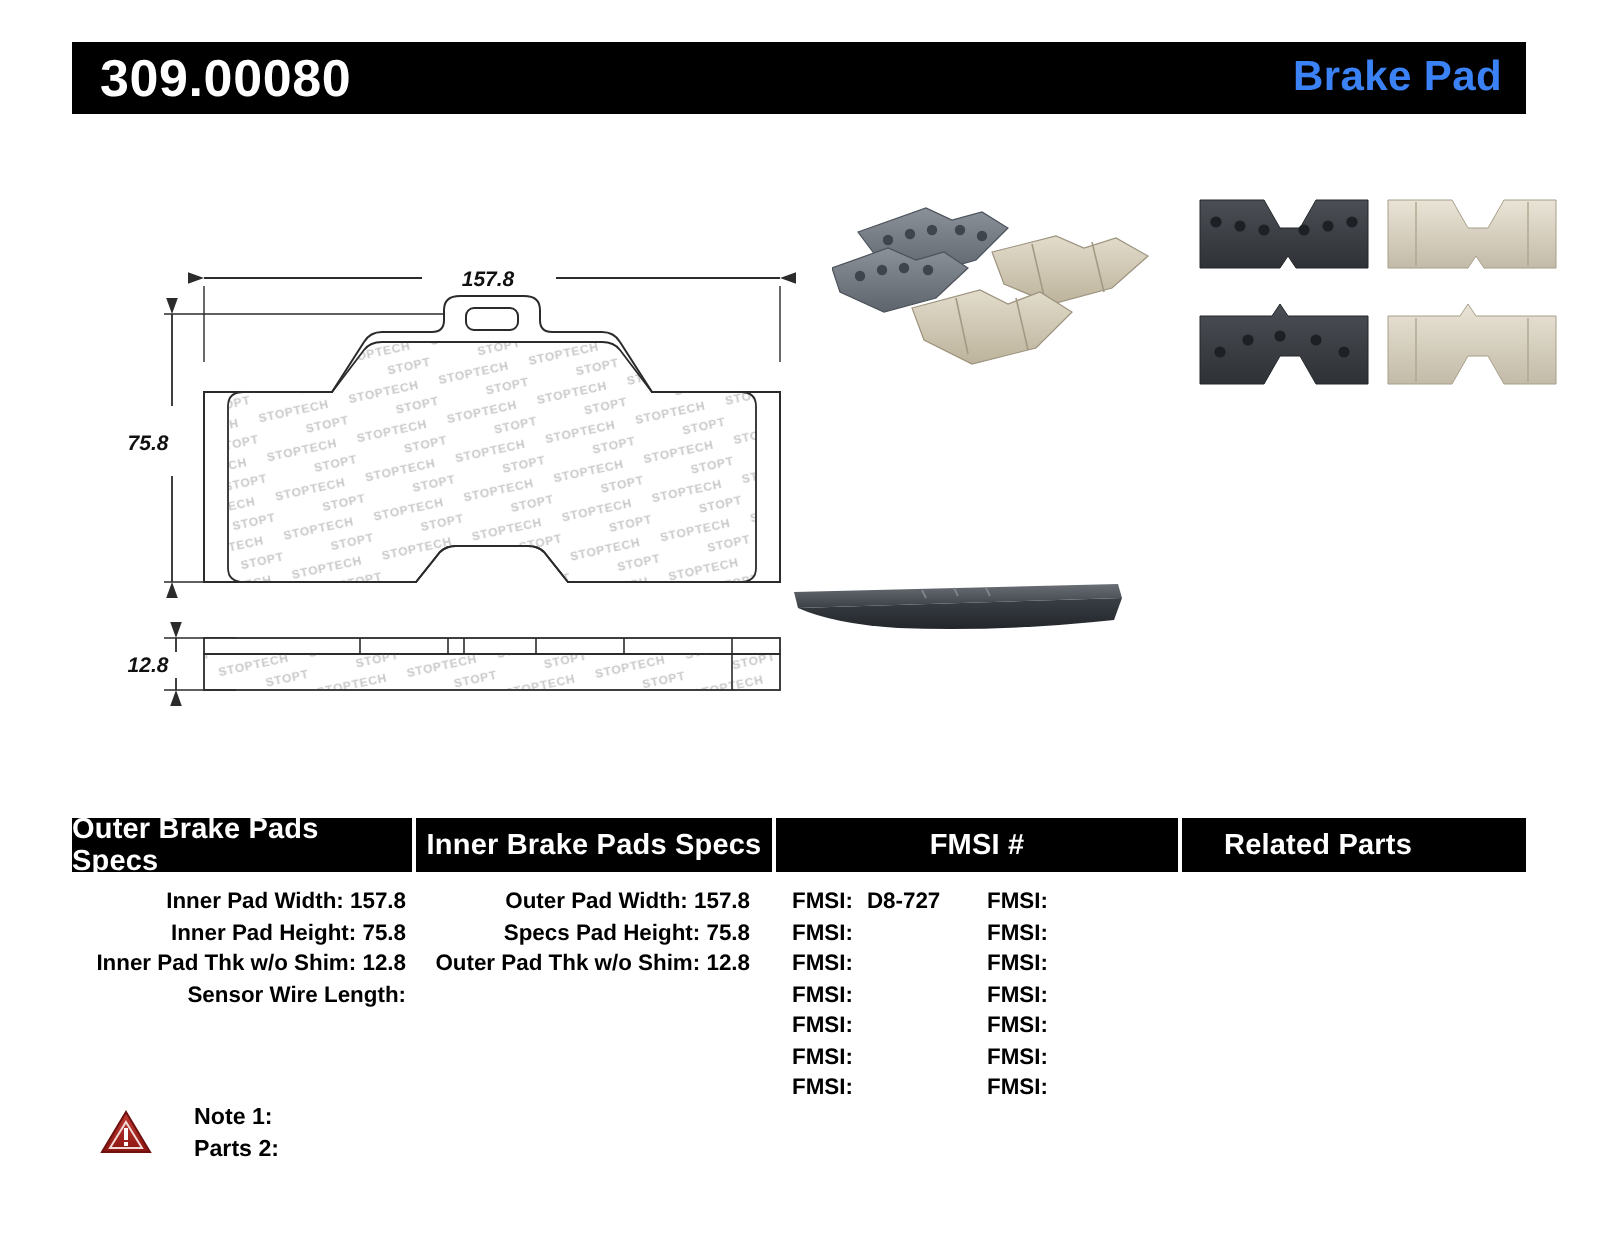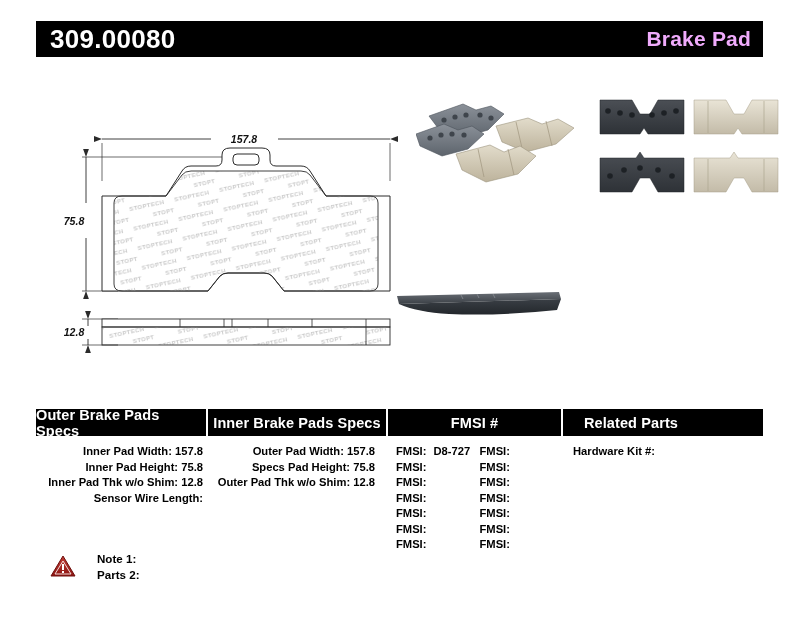--- a/index.html
+++ b/index.html
@@ -30,21 +30,21 @@
     box-sizing: border-box;
     padding: 0 12px 0 14px;
   }
   .header-part-number {
     color: #ffffff;
     font-size: 26px;
     font-weight: bold;
     letter-spacing: 0.3px;
   }
   .header-title {
-    color: #f0abfc;
+    color: #3b82f6;
     font-size: 21px;
     font-weight: bold;
     letter-spacing: 0.2px;
   }
 
   
   .drawing-area {
     position: absolute;
     left: 36px;
     top: 75px;
@@ -89,21 +89,21 @@
     display: flex;
     align-items: center;
     justify-content: center;
     box-sizing: border-box;
     border-right: 2px solid #ffffff;
     letter-spacing: 0.1px;
   }
   .th:last-child { border-right: none; }
   .col-inner   { width: 180px; }
   .col-outer   { width: 172px; }
-  .col-fmsi    { width: 175px; }
+  .col-fmsi    { width: 203px; }
   .col-related { width: 136px; border-radius: 10px; }
 
   .table-body-row {
     display: flex;
     width: 100%;
     padding-top: 8px;
   }
   .tc {
     box-sizing: border-box;
     font-size: 11.2px;
@@ -455,23 +455,20 @@
           <div class="fmsi-line">
             <span class="fmsi-label">FMSI:</span><span class="fmsi-value"></span>
           </div>
           <div class="fmsi-line">
             <span class="fmsi-label">FMSI:</span><span class="fmsi-value"></span>
           </div>
         </div>
       </div>
     </div>
 
-    <div class="tc col-related">
-      <div class="related-line">Hardware Kit #:</div>
-    </div>
 
   </div>
 </div>
 
 <div class="notes-block">
   <svg class="warn-icon" viewBox="0 0 26 24" xmlns="http://www.w3.org/2000/svg">
     <defs>
       <linearGradient id="warnGrad" x1="0" y1="0" x2="0" y2="1">
         <stop offset="0%" stop-color="#c03b34"></stop>
         <stop offset="100%" stop-color="#8d1512"></stop>

